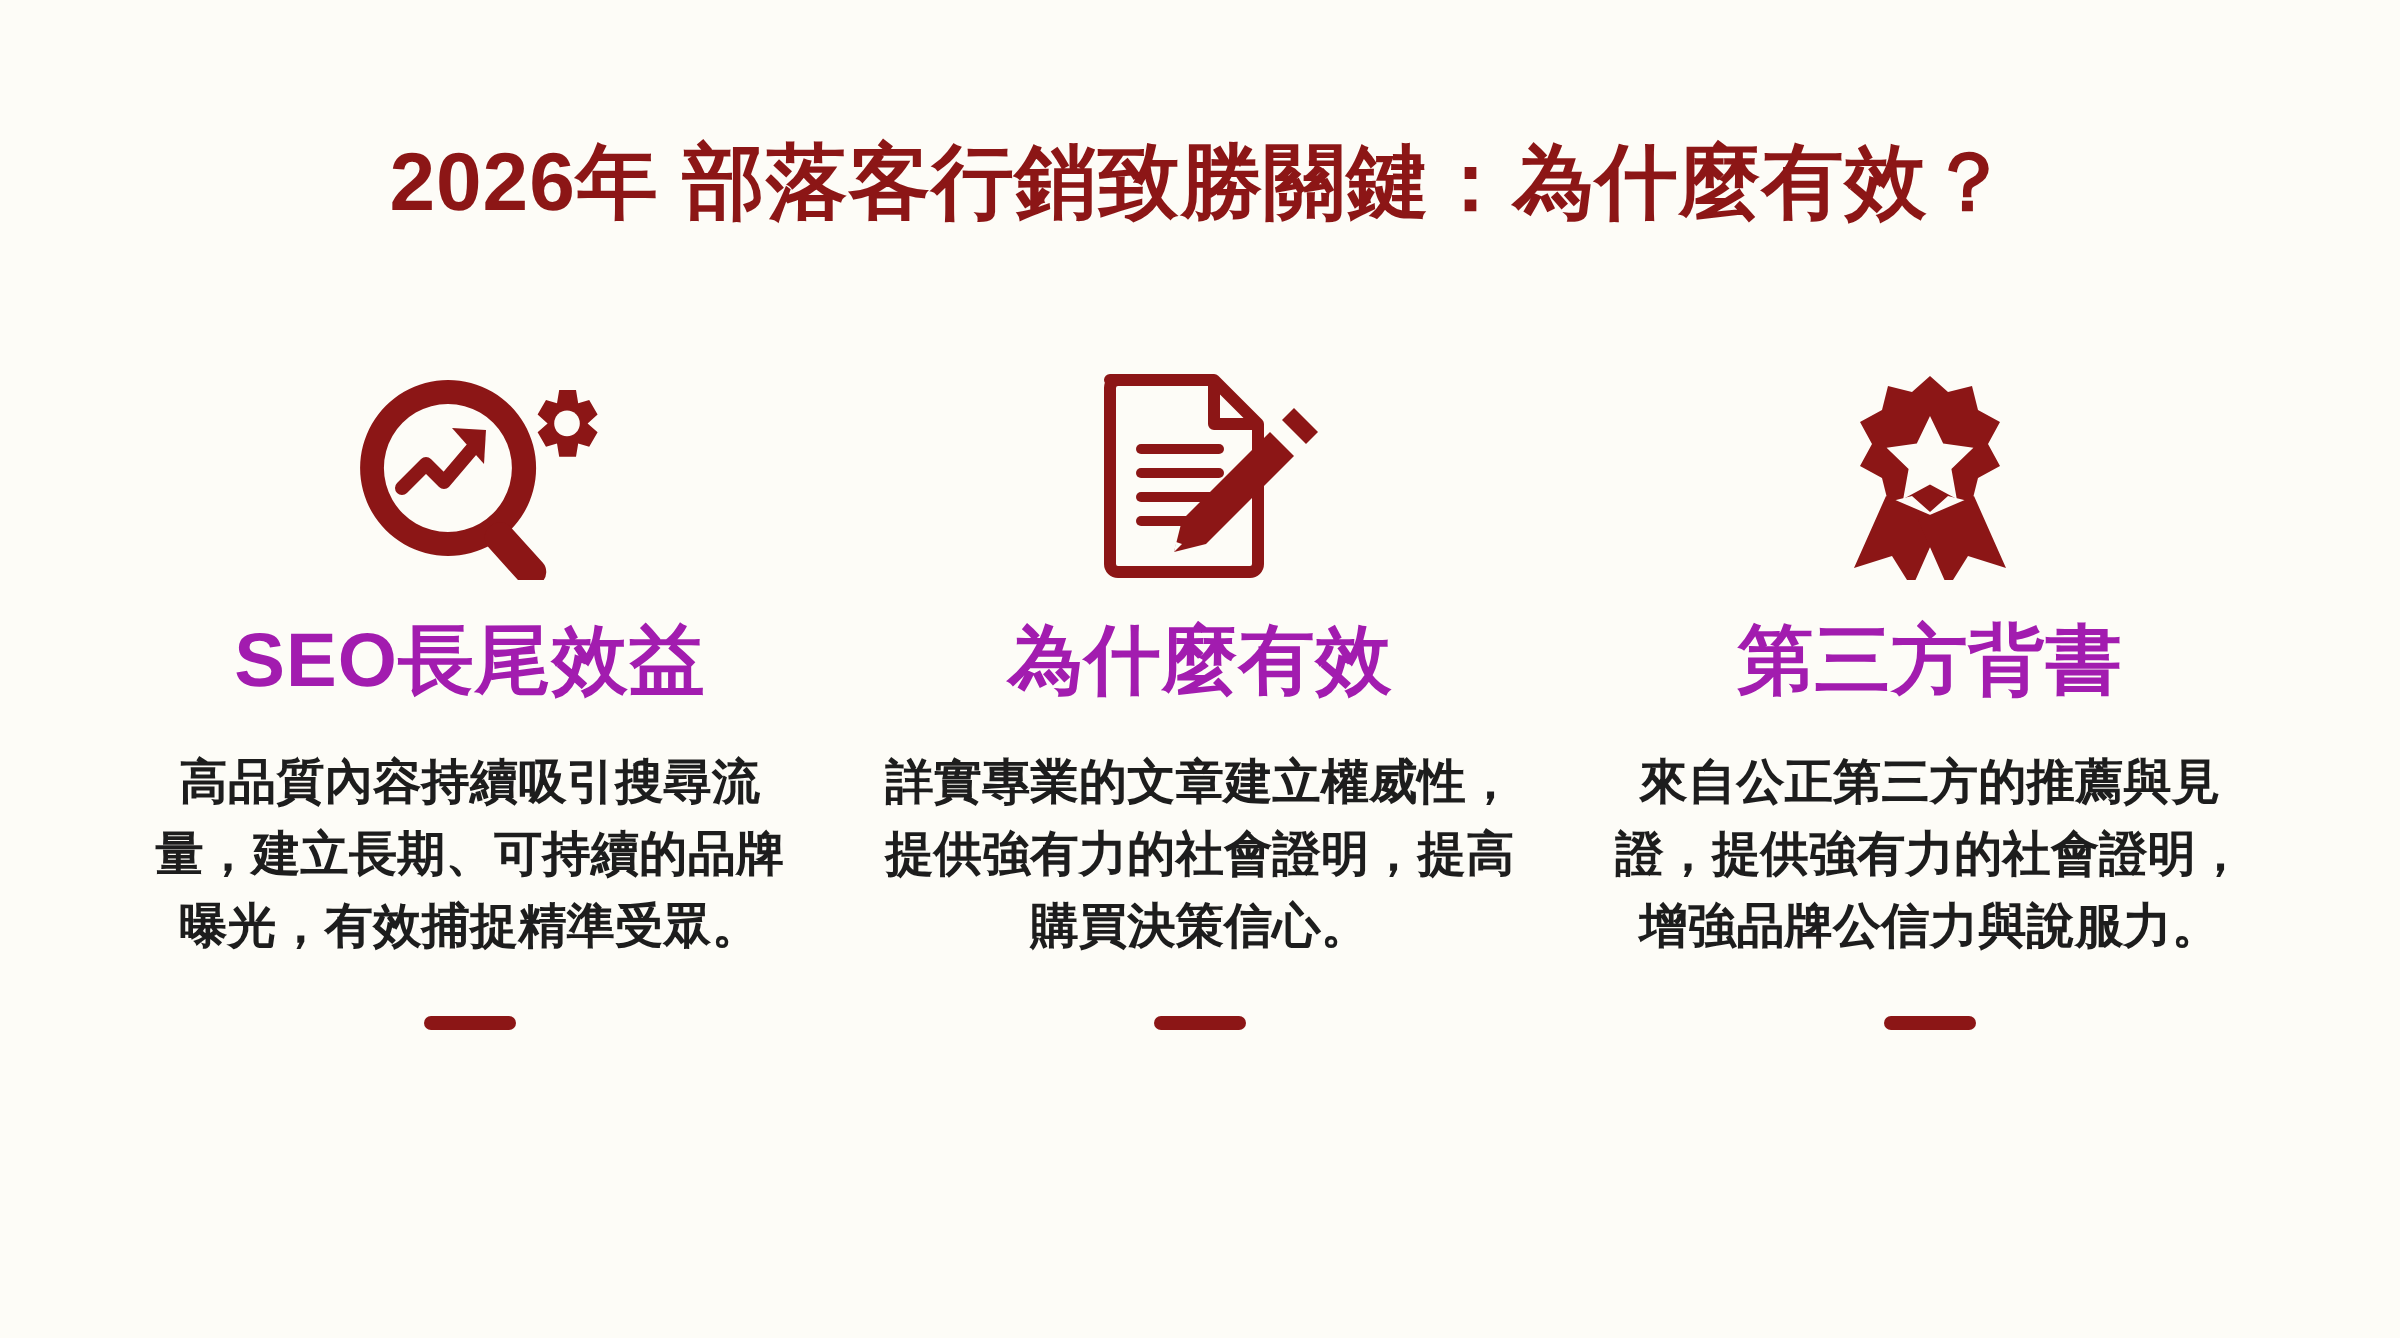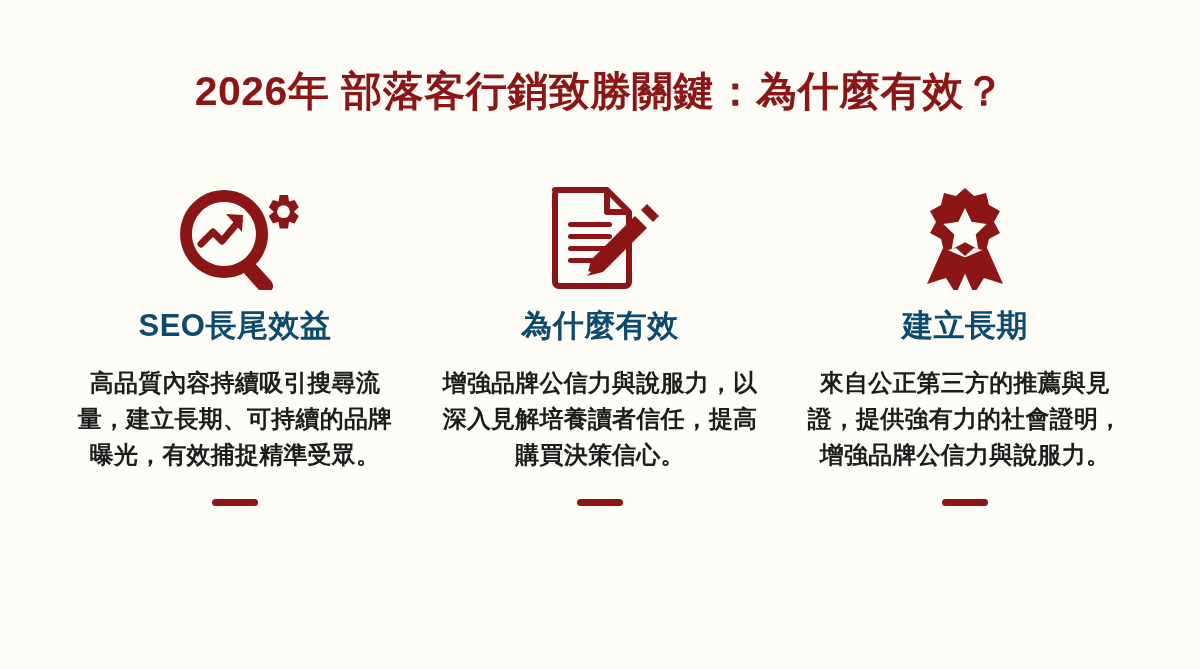--- a/index.html
+++ b/index.html
@@ -50,23 +50,23 @@
     height: 110px;
     display: flex;
     align-items: center;
     justify-content: center;
   }
   .icon-wrap svg {
     display: block;
   }
   .col-title {
     margin-top: 12px;
-    font-size: 31px;
+    font-size: 38px;
     font-weight: bold;
-    color: #0c4a6e;
+    color: #a21caf;
     text-align: center;
     letter-spacing: 0.5px;
   }
   .col-body {
     margin-top: 18px;
     font-size: 24px;
     line-height: 1.5;
     color: #1d1d1d;
     text-align: center;
     font-weight: bold;
@@ -129,38 +129,38 @@
 
             <g fill="#8c1616">
               <path d="M94 30 l12 12 -44 44 -16 4 4 -16z"></path>
               <path d="M100 24 l6 -6 12 12 -6 6z"></path>
               <path d="M50 86 l-4 4 1 -5z" fill="#fdfcf7"></path>
             </g>
           </g>
         </svg>
       </div>
       <div class="col-title">為什麼有效</div>
-      <div class="col-body">增強品牌公信力與說服力，以深入見解培養讀者信任，提高購買決策信心。</div>
+      <div class="col-body">詳實專業的文章建立權威性，提供強有力的社會證明，提高購買決策信心。</div>
       <div class="rule"></div>
     </div>
 
     <div class="column">
       <div class="icon-wrap">
         <svg width="110" height="104" viewBox="0 0 110 104" fill="none" xmlns="http://www.w3.org/2000/svg">
           <g fill="#8c1616">
 
             <path d="M33 62 l-16 36 19 -6 10 16 15 -34z"></path>
             <path d="M77 62 l16 36 -19 -6 -10 16 -15 -34z"></path>
 
             <path d="M55 2
                      l9 8 12 -3 3 12 11 6 -6 11 6 11 -11 6 -3 12 -12 -3 -9 8 -9 -8 -12 3 -3 -12 -11 -6 6 -11 -6 -11 11 -6 3 -12 12 3z"></path>
 
             <path d="M55 22 l6.6 13.8 15.1 2.1 -11 10.6 2.7 15 -13.4 -7.2 -13.4 7.2 2.7 -15 -11 -10.6 15.1 -2.1z" fill="#fdfcf7"></path>
           </g>
         </svg>
       </div>
-      <div class="col-title">建立長期</div>
+      <div class="col-title">第三方背書</div>
       <div class="col-body">來自公正第三方的推薦與見證，提供強有力的社會證明，增強品牌公信力與說服力。</div>
       <div class="rule"></div>
     </div>
 
   </div>
 </div>
 
 </body></html>

